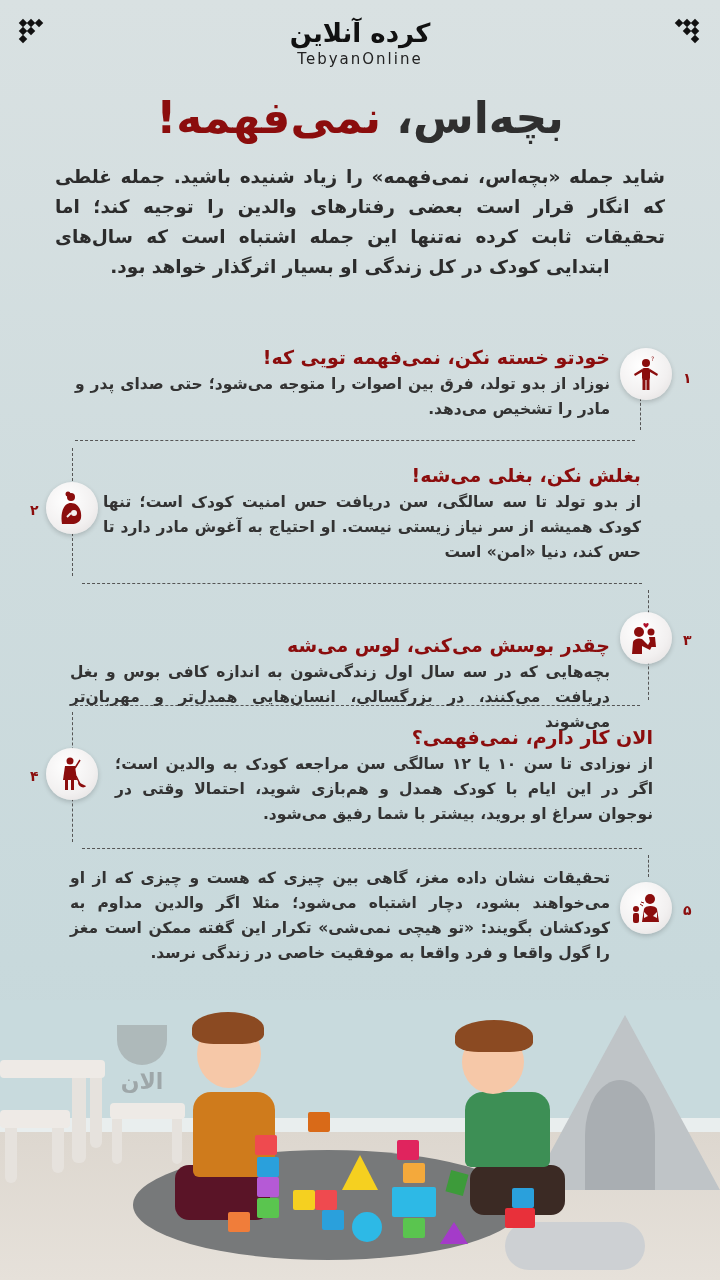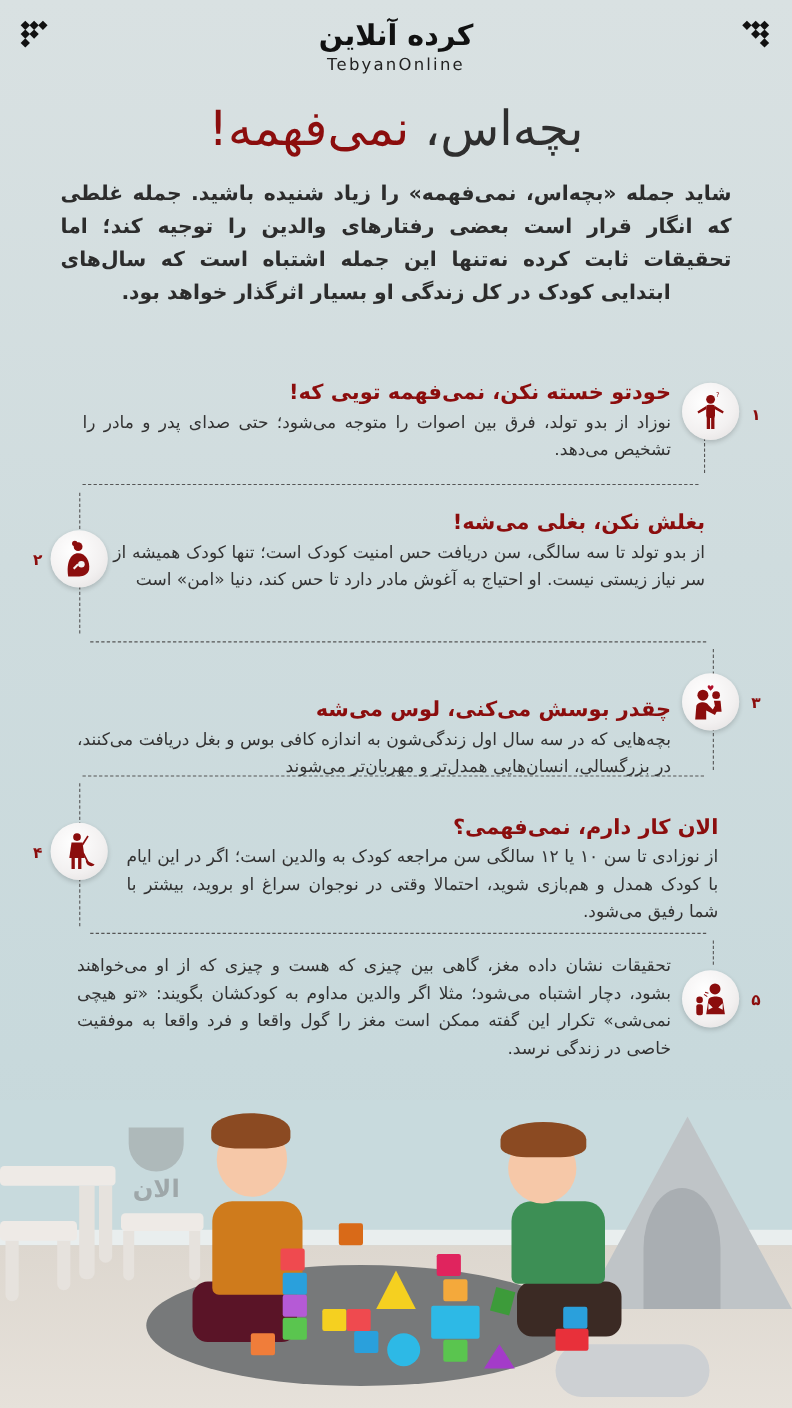--- a/index.html
+++ b/index.html
@@ -15,30 +15,30 @@
   .c-tl { left: 20px; top: 20px; }
   .c-tr { right: 20px; top: 20px; }
   .c-bl { left: 20px; bottom: 20px; }
   .c-br { right: 20px; bottom: 20px; }
 
   .logo { position: absolute; top: 18px; left: 0; width: 720px; text-align: center; }
   .logo-fa { font-size: 26px; font-weight: bold; color: #111; line-height: 30px; direction: rtl; }
   .logo-en { font-size: 15px; letter-spacing: 2px; color: #222; margin-top: 2px; }
 
   .title { position: absolute; top: 88px; left: 0; width: 720px; text-align: center; direction: rtl;
-    font-size: 44px; font-weight: normal; line-height: 60px; }
+    font-size: 44px; font-weight: bold; line-height: 60px; }
   .title .t1 { color: #2f2f2f; }
   .title .t2 { color: #8b0d0d; }
 
   .intro { position: absolute; top: 162px; left: 55px; width: 610px; direction: rtl; text-align: justify;
     text-align-last: center; font-size: 18.5px; font-weight: bold; line-height: 30px; color: #2c2c2c; }
 
   .item { position: absolute; direction: rtl; }
   .item-title { font-size: 19px; font-weight: bold; color: #8b0d0d; line-height: 30px; }
-  .item-body { font-size: 15.5px; font-weight: normal; color: #333; line-height: 25px; text-align: justify; }
+  .item-body { font-size: 15.5px; font-weight: bold; color: #333; line-height: 25px; text-align: justify; }
 
   .icon-circle { position: absolute; width: 52px; height: 52px; border-radius: 50%;
     background: radial-gradient(circle at 40% 35%, #ffffff 0%, #f2f0f0 60%, #e0dcdc 100%);
     box-shadow: 0 2px 5px rgba(0,0,0,0.18); display: flex; align-items: center; justify-content: center; }
   .icon-circle svg { width: 36px; height: 36px; }
   .num { position: absolute; font-size: 14px; font-weight: bold; color: #8b0d0d; }
 
   .dash { position: absolute; border-color: #555; border-style: dashed; border-width: 0; }
 
   .scene { position: absolute; left: 0; top: 1000px; width: 720px; height: 280px; overflow: hidden; }
@@ -169,21 +169,21 @@
     <circle cx="16" cy="5" r="3.5" fill="#8b0d0d"></circle>
     <path d="M11 10 L21 10 L23 24 L9 24Z" fill="#8b0d0d"></path>
     <rect x="11" y="24" width="3" height="10" fill="#8b0d0d"></rect>
     <rect x="17" y="24" width="3" height="10" fill="#8b0d0d"></rect>
     <path d="M21 12 L26 4" stroke="#8b0d0d" stroke-width="1.5"></path>
     <path d="M24 26 C24 31 30 33 32 30 Z" fill="#8b0d0d"></path>
     <path d="M22 20 L26 28" stroke="#8b0d0d" stroke-width="1.5"></path>
   </svg>
 </div>
 <div class="num" style="left:30px;top:768px;">۴</div>
-<div class="item" style="left:115px;top:737px;width:538px;">
+<div class="item" style="left:115px;top:722px;width:538px;">
   <div class="item-title">الان کار دارم، نمی‌فهمی؟</div>
   <div class="item-body">از نوزادی تا سن ۱۰ یا ۱۲ سالگی سن مراجعه کودک به والدین است؛ اگر در این ایام با کودک همدل و هم‌بازی شوید، احتمالا وقتی در نوجوان سراغ او بروید، بیشتر با شما رفیق می‌شود.</div>
 </div>
 
 <div class="icon-circle" style="left:620px;top:882px;">
   <svg viewBox="0 0 36 36">
     <circle cx="22" cy="9" r="5" fill="#8b0d0d"></circle>
     <path d="M14 32 L16 19 C17 15 28 15 29 19 L31 32Z" fill="#8b0d0d"></path>
     <path d="M16 22 L20 26 L16 28Z M29 22 L25 26 L29 28Z" fill="#f3f1f1"></path>
     <circle cx="8" cy="19" r="3" fill="#8b0d0d"></circle>

